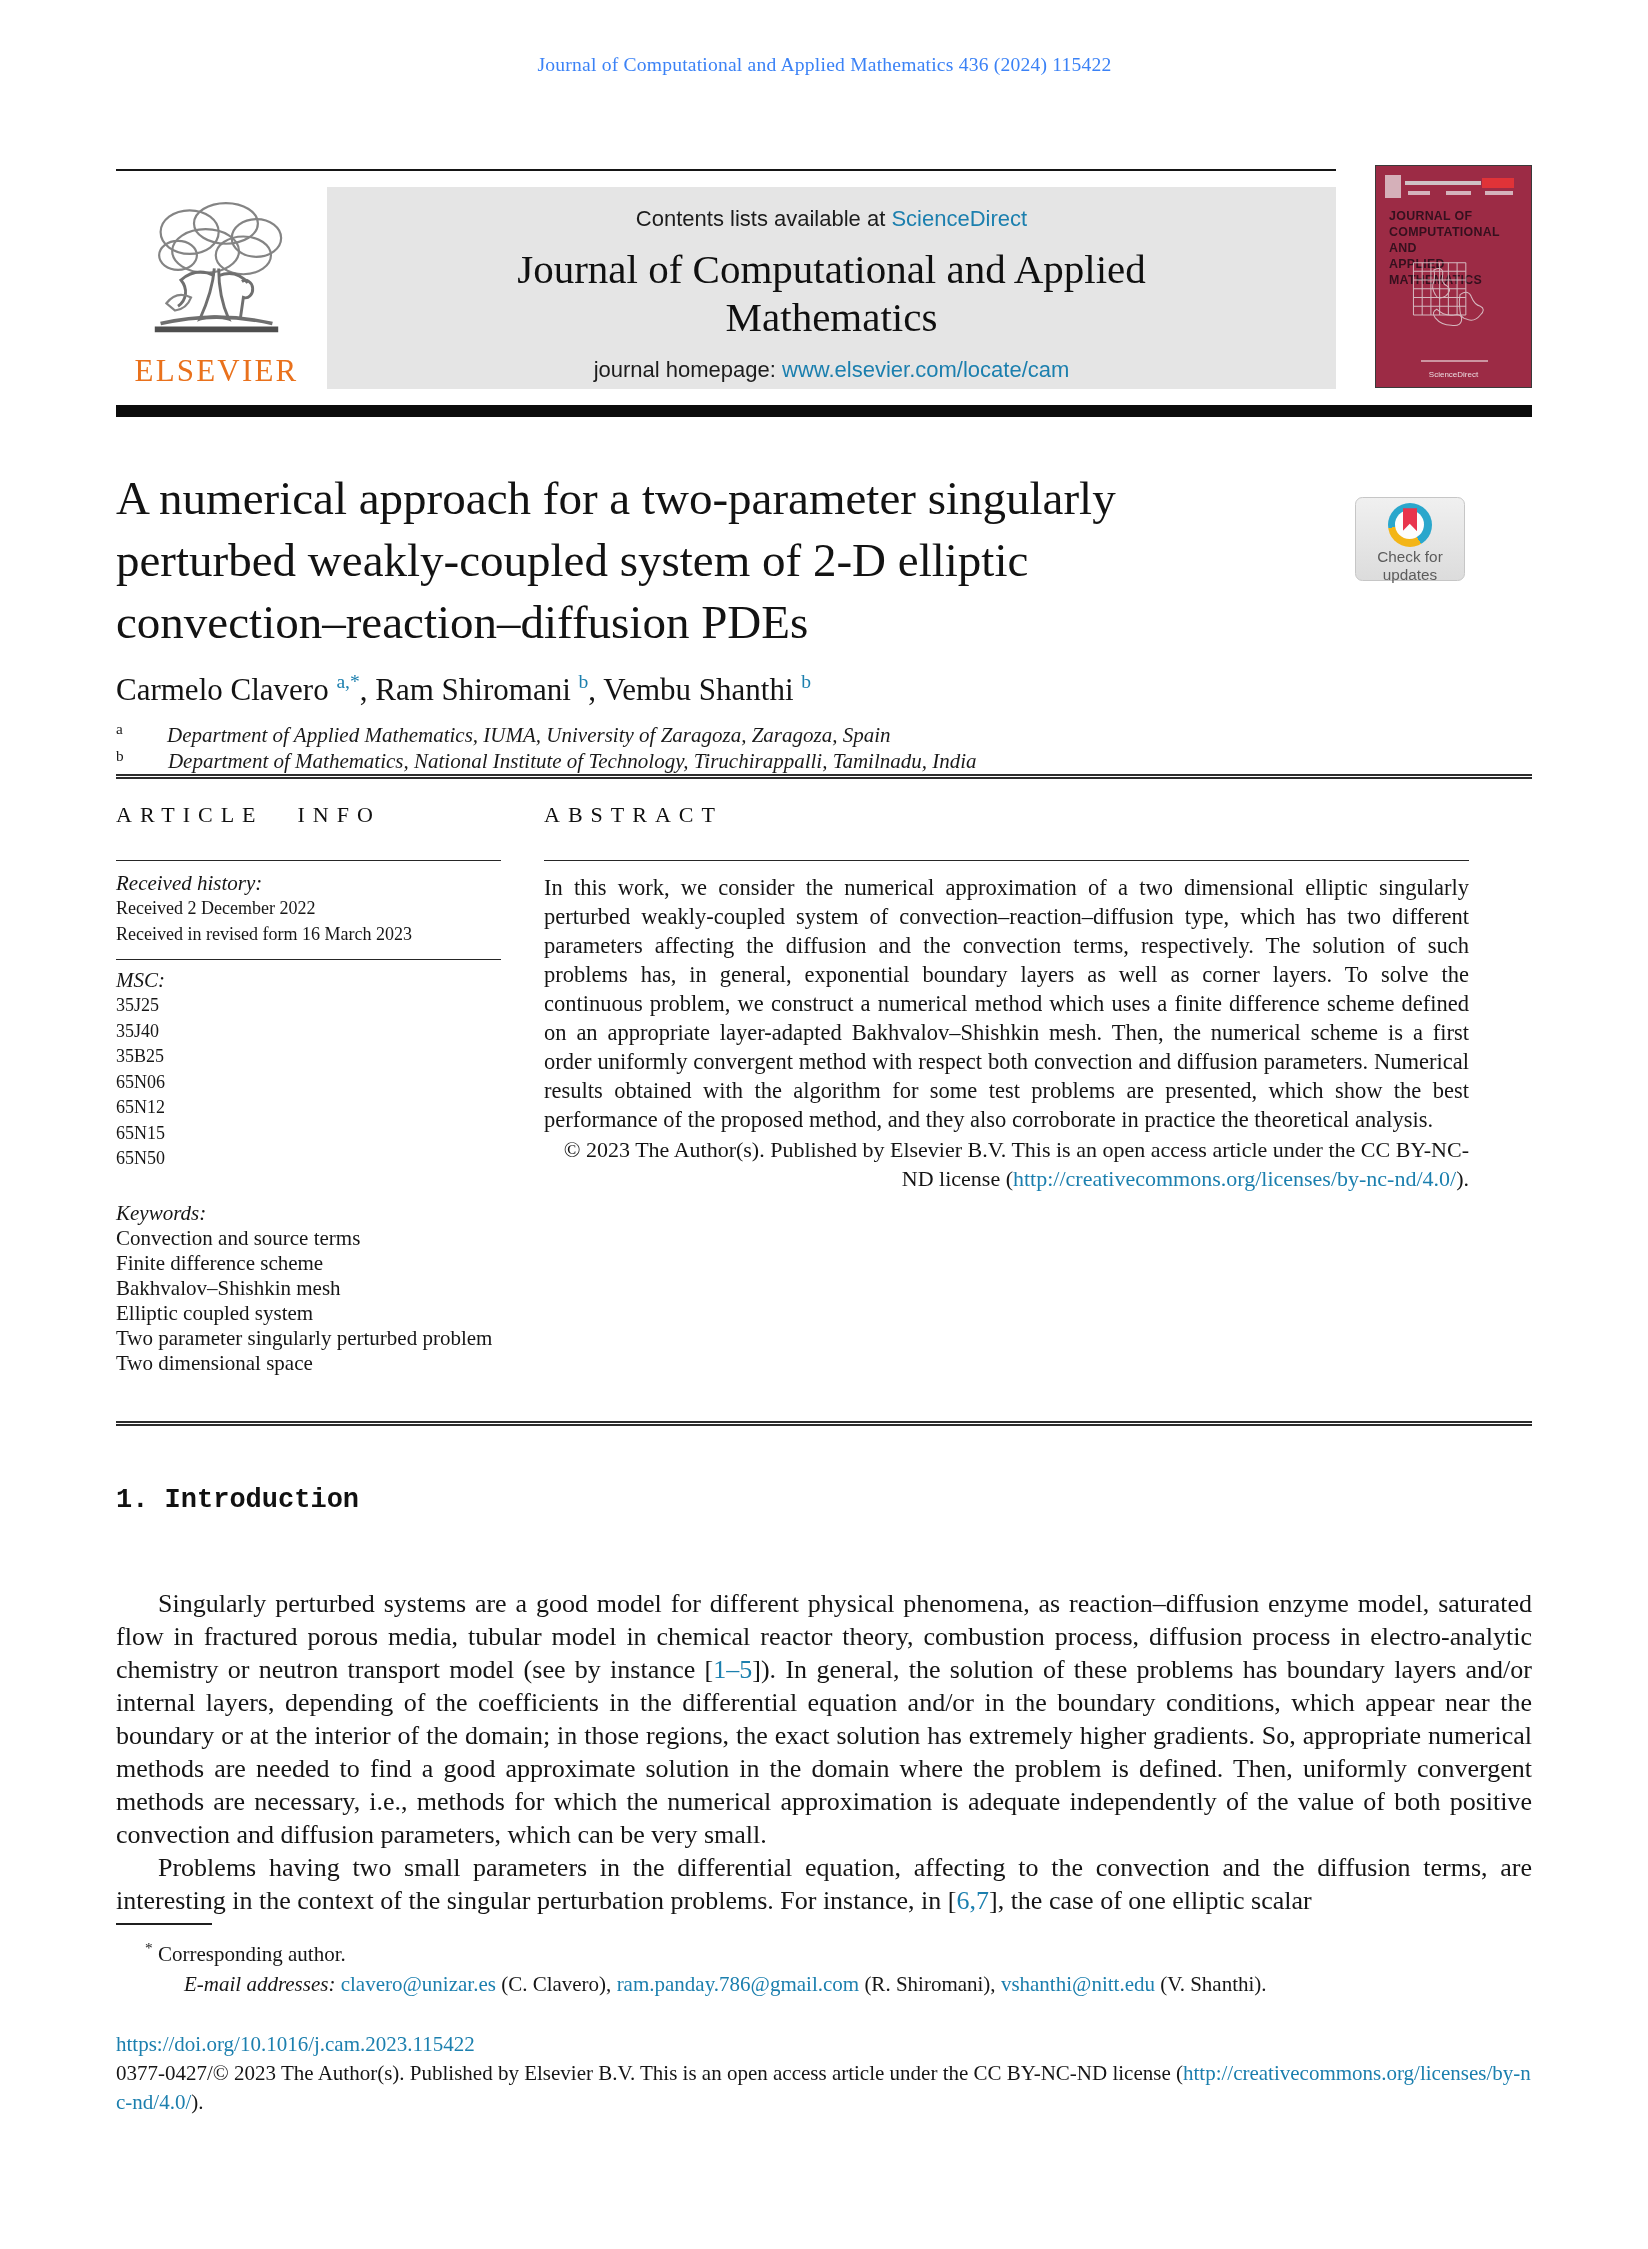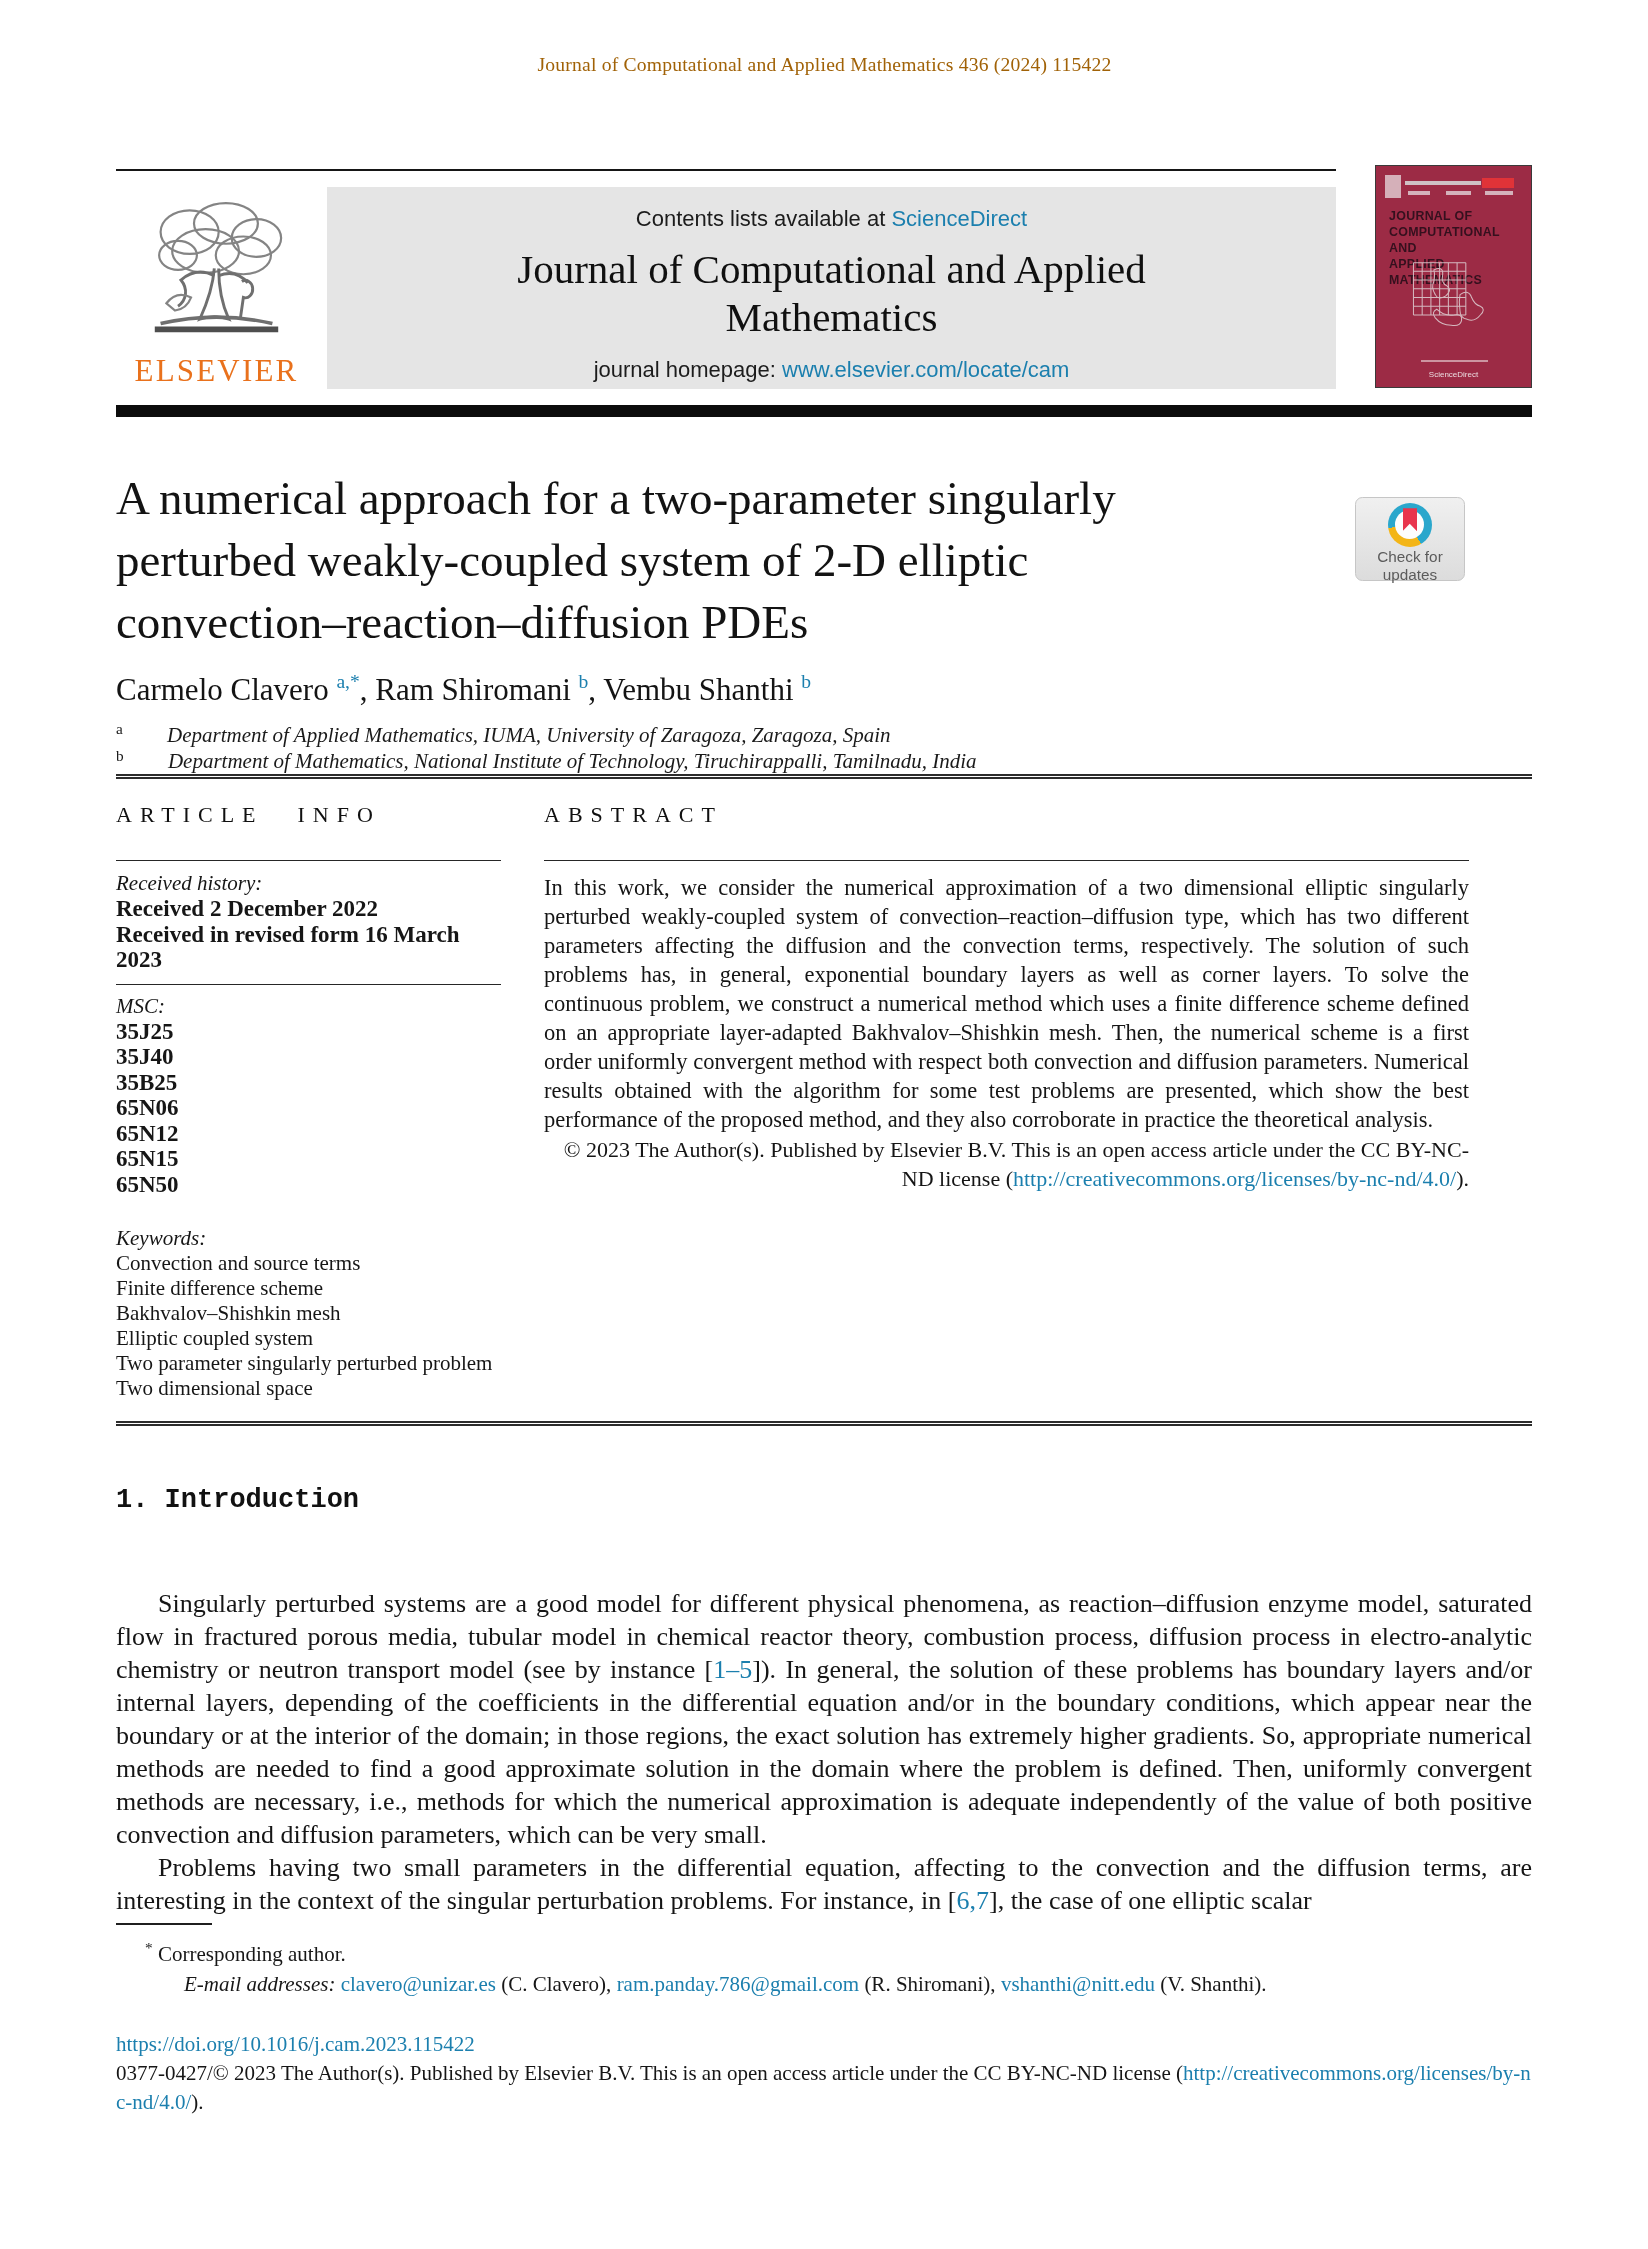--- a/index.html
+++ b/index.html
@@ -1,21 +1,21 @@
 <!DOCTYPE html>
 <html style="font-size:11.6px"><head>
 <meta charset="utf-8">
 <style>
   html,body{margin:0;padding:0;background:#ffffff;}
   .page{position:relative;width:1649px;height:2250px;background:#ffffff;overflow:hidden;
         font-family:"Liberation Serif",serif;color:#161616;}
 
   
   .top-ref{position:absolute;top:54px;left:0;right:0;text-align:center;
-           font-size:19.6px;color:#a16207;letter-spacing:0.2px;}
+           font-size:19.6px;color:#3b82f6;letter-spacing:0.2px;}
 
   
   .masthead{position:absolute;top:169px;left:116px;width:1416px;height:248px;}
   .mast-rule-top{position:absolute;top:0;left:0;width:1220px;height:2.2px;background:#161616;}
   .mast-rule-bottom{position:absolute;top:236px;left:0;width:1416px;height:11.6px;background:#0c0c0c;}
 
   .logo{position:absolute;left:1.5px;top:25px;width:198px;height:207px;text-align:center;}
   .logo svg{display:block;margin:0 auto;}
   .wordmark{font-size:31px;color:#e9711c;letter-spacing:2.2px;margin-top:0px;
             font-family:"Liberation Serif",serif;}
@@ -67,21 +67,21 @@
             clip-path:polygon(0 0,100% 0,100% 100%,50% 68%,0 100%);}
   .badge-text{font-size:15.3px;line-height:18px;color:#5b5b5b;}
 
   
   .info-block{position:absolute;left:116px;top:774px;width:1416px;height:652px;box-sizing:border-box;
               border-top:5.1px double #2c2c2c;border-bottom:5.1px double #2c2c2c;
               padding-top:23px;display:grid;grid-template-columns:385px 925px;column-gap:43px;}
   .col-label{font-size:22px;letter-spacing:8px;word-spacing:20.4px;color:#101010;}
   .col-rule{border-top:1.5px solid #262626;margin-top:32px;}
   .ih-label{margin-top:10.2px;font-size:21px;font-style:italic;}
-  .info-lines .line{font-size:23px;line-height:25.5px;font-weight:bold;}
+  .info-lines .line{font-size:18px;line-height:25.5px;}
   .left-col .col-rule2{border-top:1.5px solid #262626;margin-top:11.6px;}
   .msc-label{margin-top:8.7px;font-size:21px;font-style:italic;}
   .kw-label{margin-top:29px;font-size:21px;font-style:italic;}
   .kw-lines .line{font-size:21px;line-height:25px;}
   .abs-text{margin-top:11.6px;font-size:22.5px;line-height:29px;text-align:justify;color:#151515;}
   .abs-copy{margin-top:1.5px;font-size:22px;line-height:29px;text-align:right;color:#151515;}
 
   
   .section-head{position:absolute;left:116px;top:1485px;font-size:27px;font-weight:bold;color:#111;font-family:Liberation Mono, monospace;}
   .intro-body{position:absolute;left:116px;top:1587px;width:1416px;}

